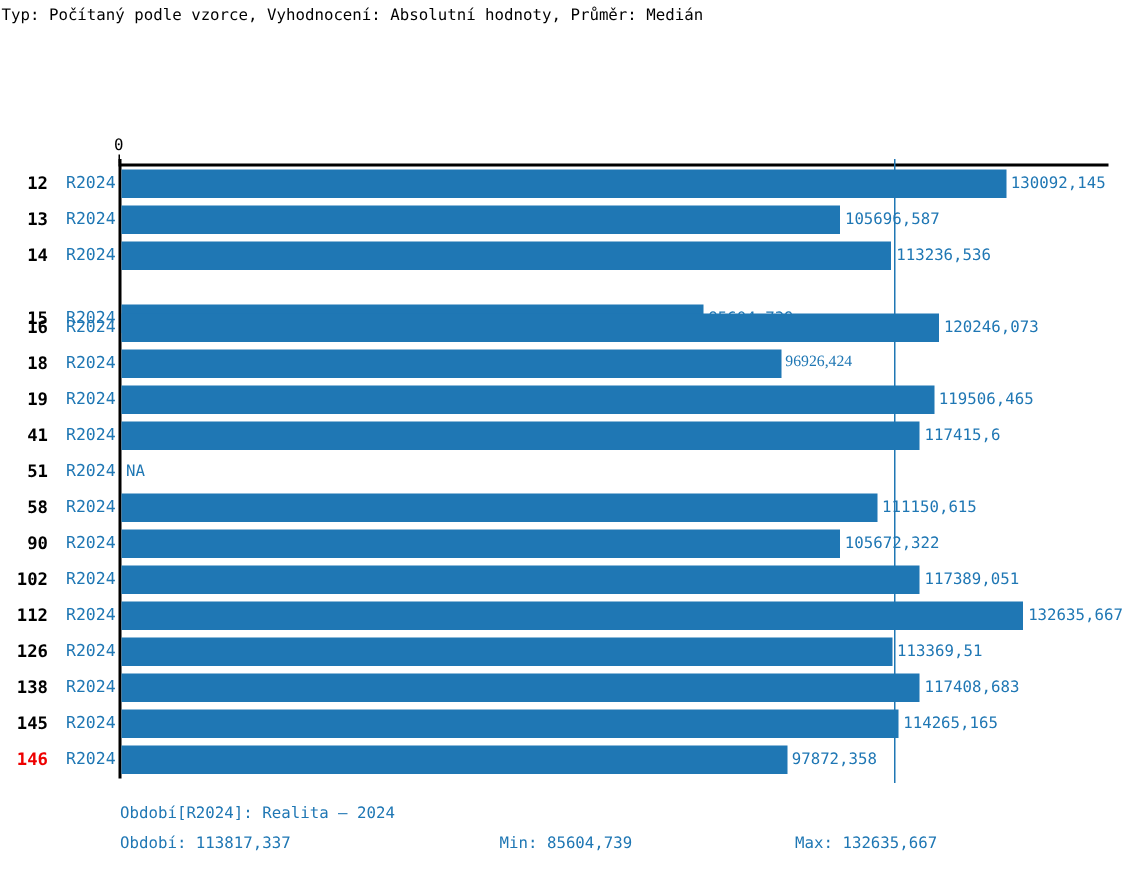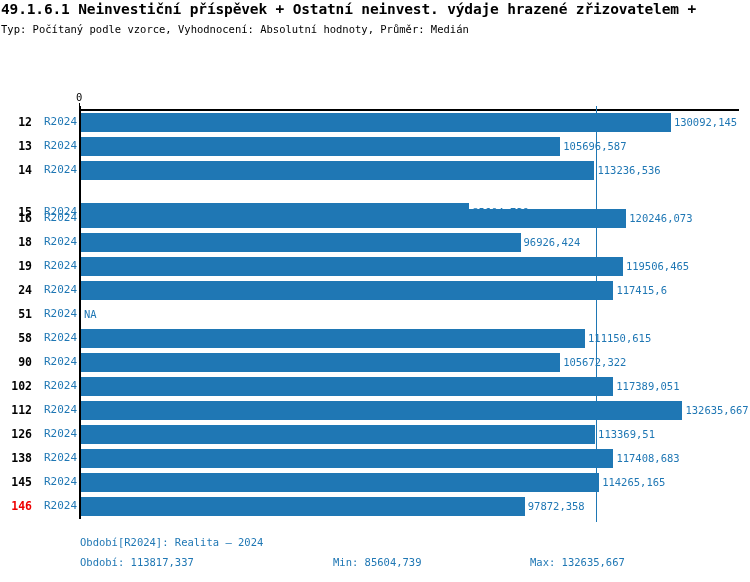--- a/index.html
+++ b/index.html
@@ -166,21 +166,20 @@
     height: 14px;
   }
   #stat-median { position: absolute; left: 0px;   top: 0; white-space: nowrap; }
   #stat-min    { position: absolute; left: 253px; top: 0; white-space: nowrap; }
   #stat-max    { position: absolute; left: 450px; top: 0; white-space: nowrap; }
 </style>
 </head>
 <body>
 
 <div id="header">
-  <div class="title-line l2">49.1.6.1 Neinvestiční příspěvek + Ostatní neinvest. výdaje hrazené zřizovatelem +</div>
   <div id="subtitle">Typ: Počítaný podle vzorce, Vyhodnocení: Absolutní hodnoty, Průměr: Medián</div>
 </div>
 
 <div id="plot">
   <div id="axis-zero-label">0</div>
   <div id="axis-zero-tick"></div>
   <div id="top-frame"></div>
   <div id="zero-axis" style="height: 413px;"></div>
   <div id="median-line" style="left: 596.105px; background: rgb(31, 119, 180);"></div>
   <div id="rows-container">
@@ -211,30 +210,30 @@
       <div class="row" style="top: 115px;">
         <div class="row-num">16</div>
         <div class="row-period">R2024</div>
         <div class="bar" style="width: 545.256px; background: rgb(31, 119, 180);"></div>
         <div class="bar-value" style="left: 629.256px;">120246,073</div>
       </div>
       <div class="row" style="top: 139px;">
         <div class="row-num">18</div>
         <div class="row-period">R2024</div>
         <div class="bar" style="width: 439.513px; background: rgb(31, 119, 180);"></div>
-        <div class="bar-value" style="left: 523.513px;">96926,424</div>
+        <div class="bar-value" style="left: 523.513px; font-family: Liberation Serif, serif;">96926,424</div>
       </div>
       <div class="row" style="top: 163px;">
         <div class="row-num">19</div>
         <div class="row-period">R2024</div>
         <div class="bar" style="width: 541.902px; background: rgb(31, 119, 180);"></div>
         <div class="bar-value" style="left: 625.902px;">119506,465</div>
       </div>
       <div class="row" style="top: 187px;">
-        <div class="row-num">24</div>
+        <div class="row-num">41</div>
         <div class="row-period">R2024</div>
         <div class="bar" style="width: 532.421px; background: rgb(31, 119, 180);"></div>
         <div class="bar-value" style="left: 616.421px;">117415,6</div>
       </div>
       <div class="row" style="top: 211px;">
         <div class="row-num">51</div>
         <div class="row-period">R2024</div>
         <div class="bar-value na" style="left: 84px;">NA</div>
       </div>
       <div class="row" style="top: 235px;">

